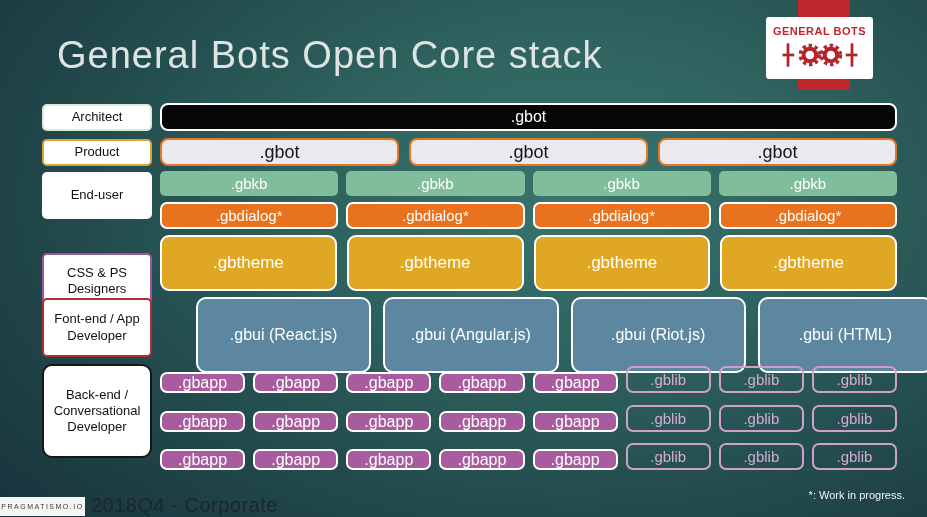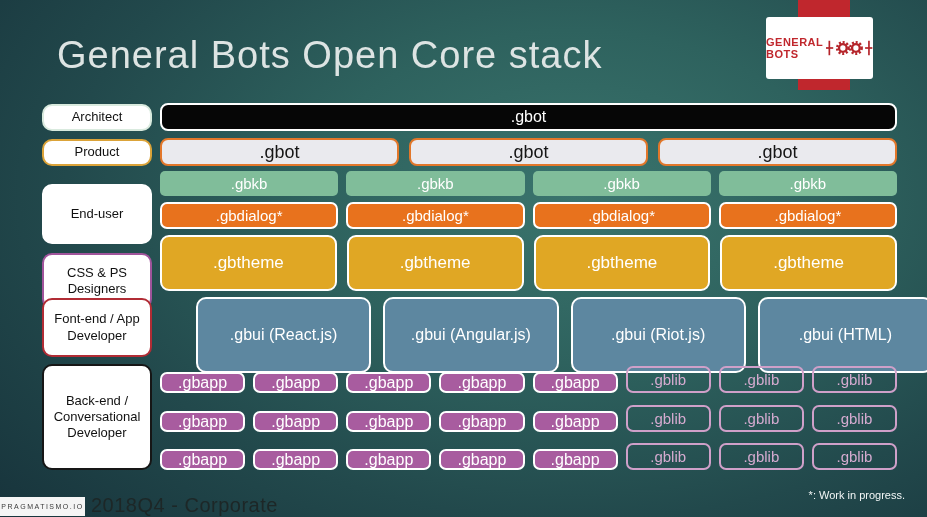--- a/index.html
+++ b/index.html
@@ -17,38 +17,38 @@
     position:absolute; left:57px; top:34px;
     font-size:38px; font-weight:400; letter-spacing:1px;
     color:#dde4e3;
   }
 
   
   .logo-band { position:absolute; left:798px; top:0; width:52px; height:90px; background:#c0272d; }
   .logo-card {
     position:absolute; left:766px; top:17px; width:107px; height:62px;
     background:#ffffff; border-radius:3px;
-    display:flex; flex-direction:row; align-items:center; justify-content:center; gap:1px;
+    display:flex; flex-direction:column; align-items:center; justify-content:center; gap:1px;
   }
   .logo-brand { color:#c0272d; font-weight:bold; font-size:11px; letter-spacing:0.5px; }
   .logo-gears { width:78px; height:34px; }
 
   
   .role {
     position:absolute; left:42px; width:110px;
-    background:#ffffff; border-radius:10px;
+    background:#ffffff; border-radius:5px;
     display:flex; align-items:center; justify-content:center; text-align:center;
     font-size:13px; color:#111; line-height:1.25; padding:2px 6px;
   }
   .role-architect { top:104px; height:27px; border:2px solid #d9eade; }
   .role-product   { top:139px; height:27px; border:2px solid #dba339; }
-  .role-enduser   { top:184px; height:60px; border:2px solid #ffffff; }
+  .role-enduser   { top:172px; height:47px; border:2px solid #ffffff; }
   .role-designers { top:235px; height:56px; border:2px solid #a0549b;margin-top:18px; }
   .role-frontend  { top:298px; height:59px; border:2px solid #b12c35; }
-  .role-backend   { top:364px; height:106px; border:2px solid #161616; border-radius:10px; }
+  .role-backend   { top:364px; height:94px; border:2px solid #161616; border-radius:10px; }
 
   
   .row { position:absolute; left:160px; width:737px; display:flex; }
   .box {
     flex:1; display:flex; align-items:center; justify-content:center;
     color:#ffffff; border-radius:6px; white-space:nowrap;
   }
   .row-gbai    { top:103px; height:28px; }
   .row-gbot    { top:138px; height:28px; gap:10px; }
   .row-gbkb    { top:171px; height:25px; gap:8px; }

